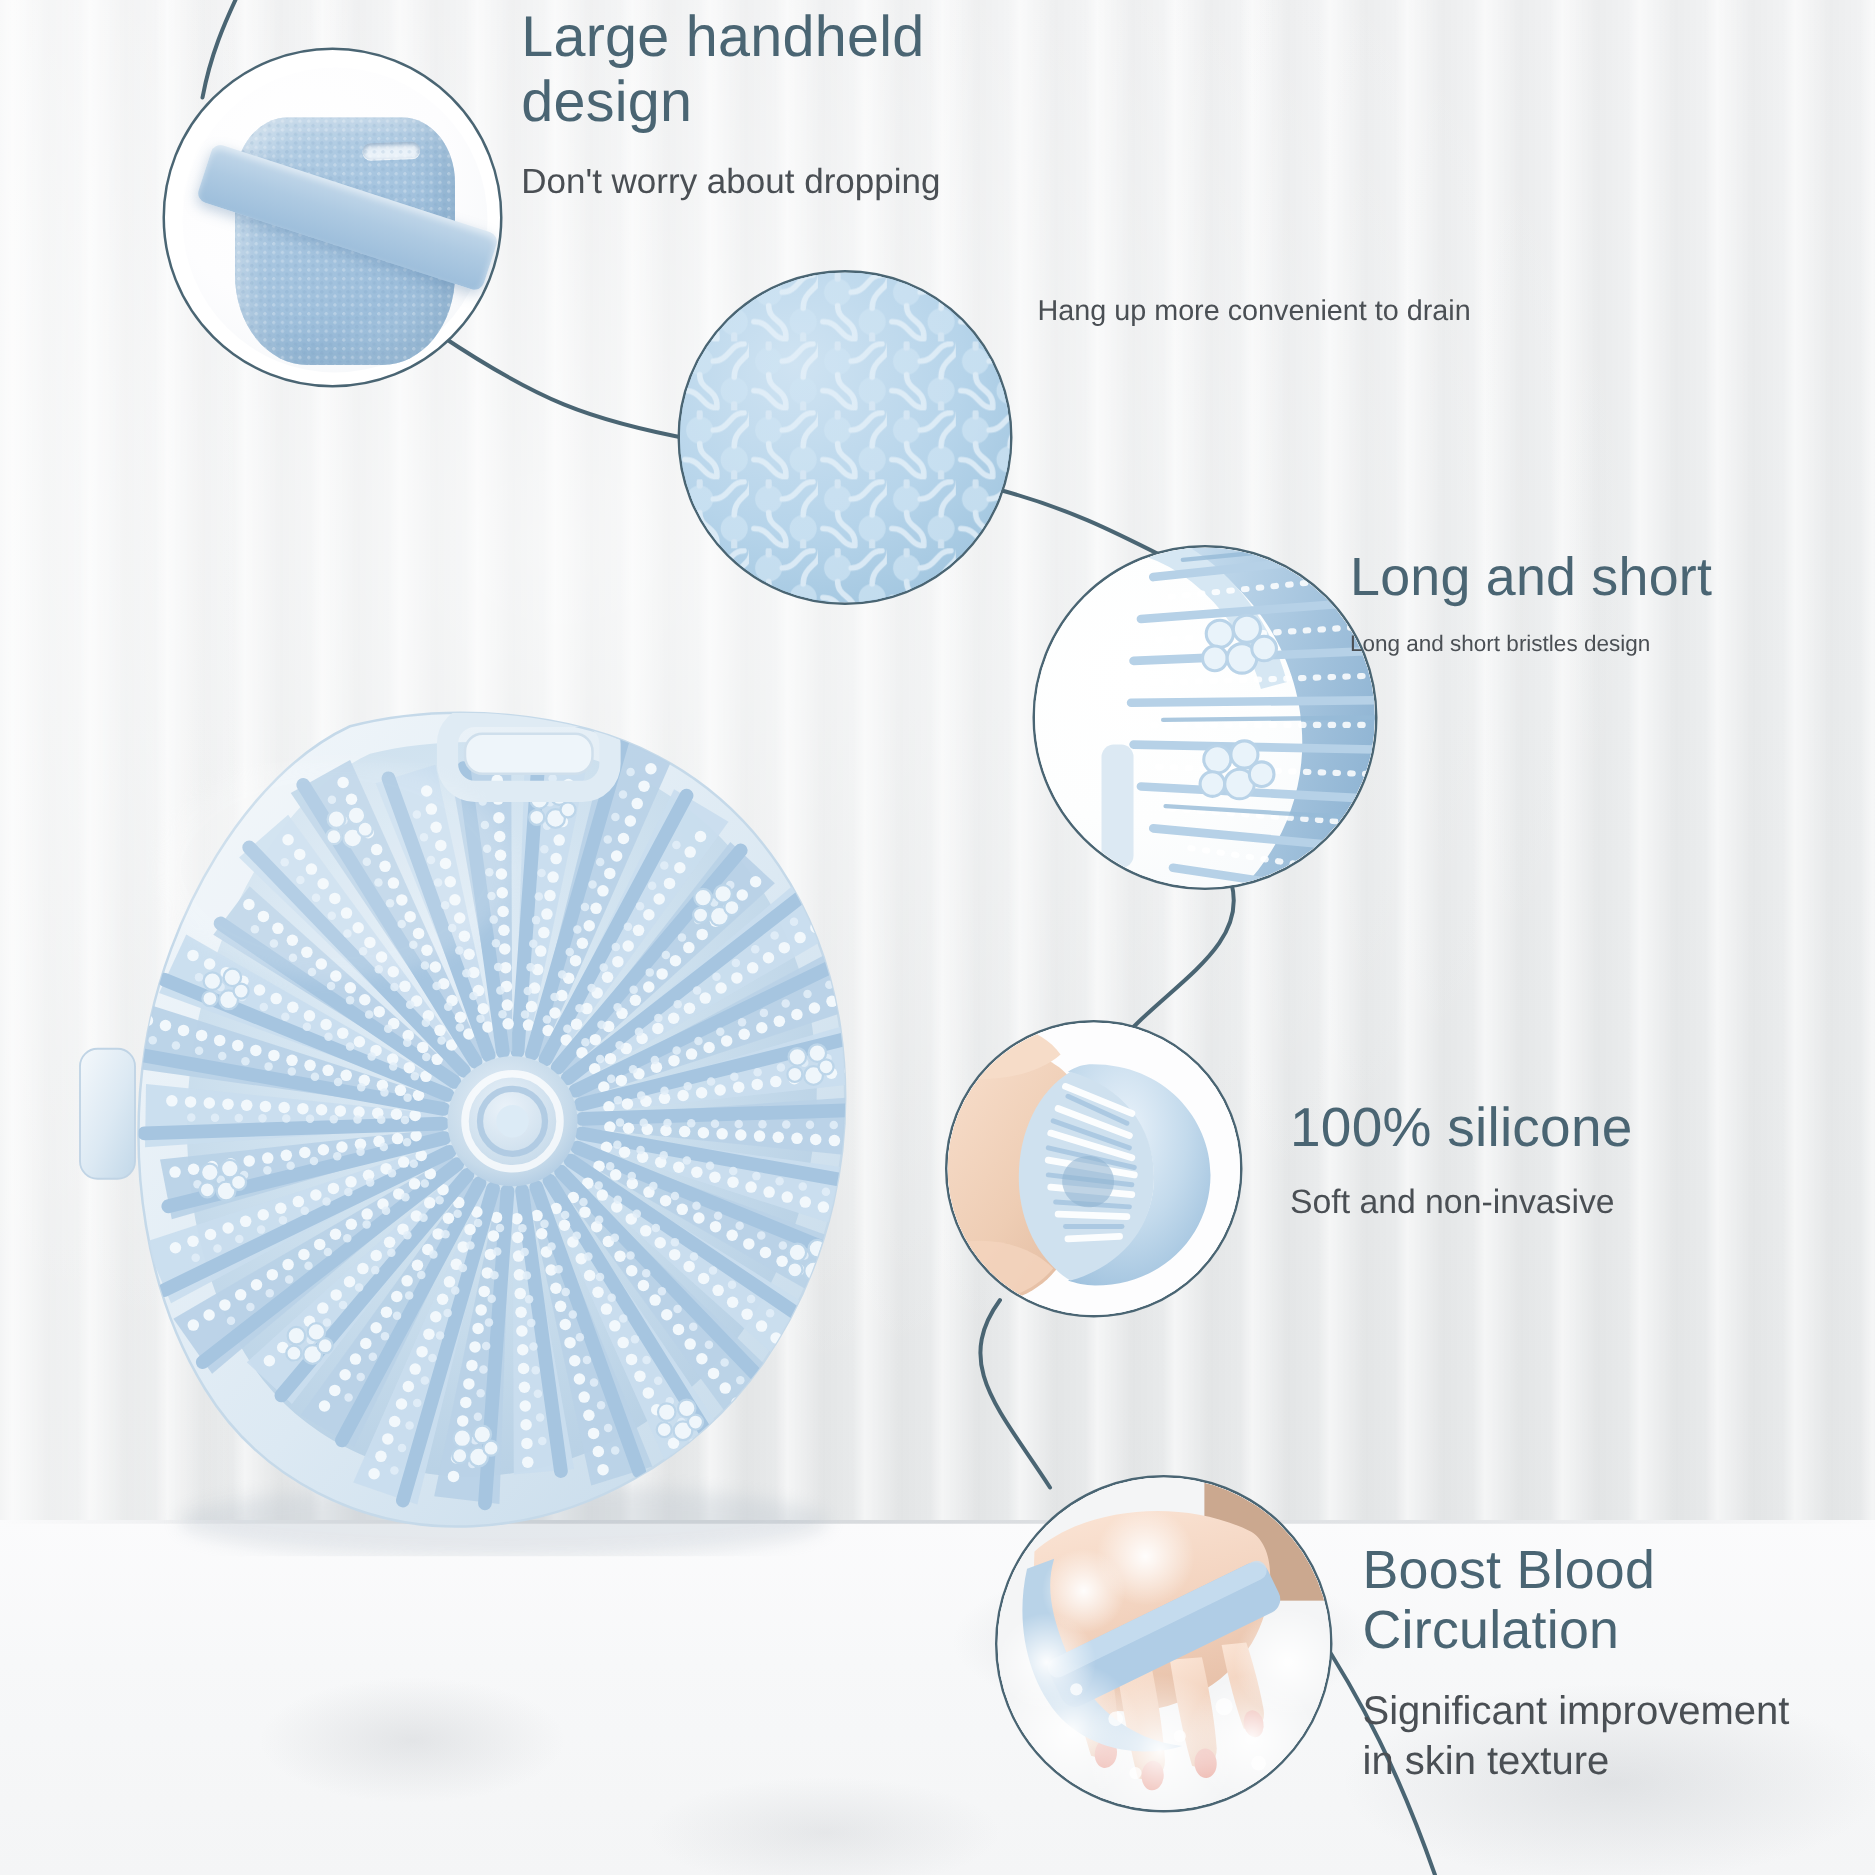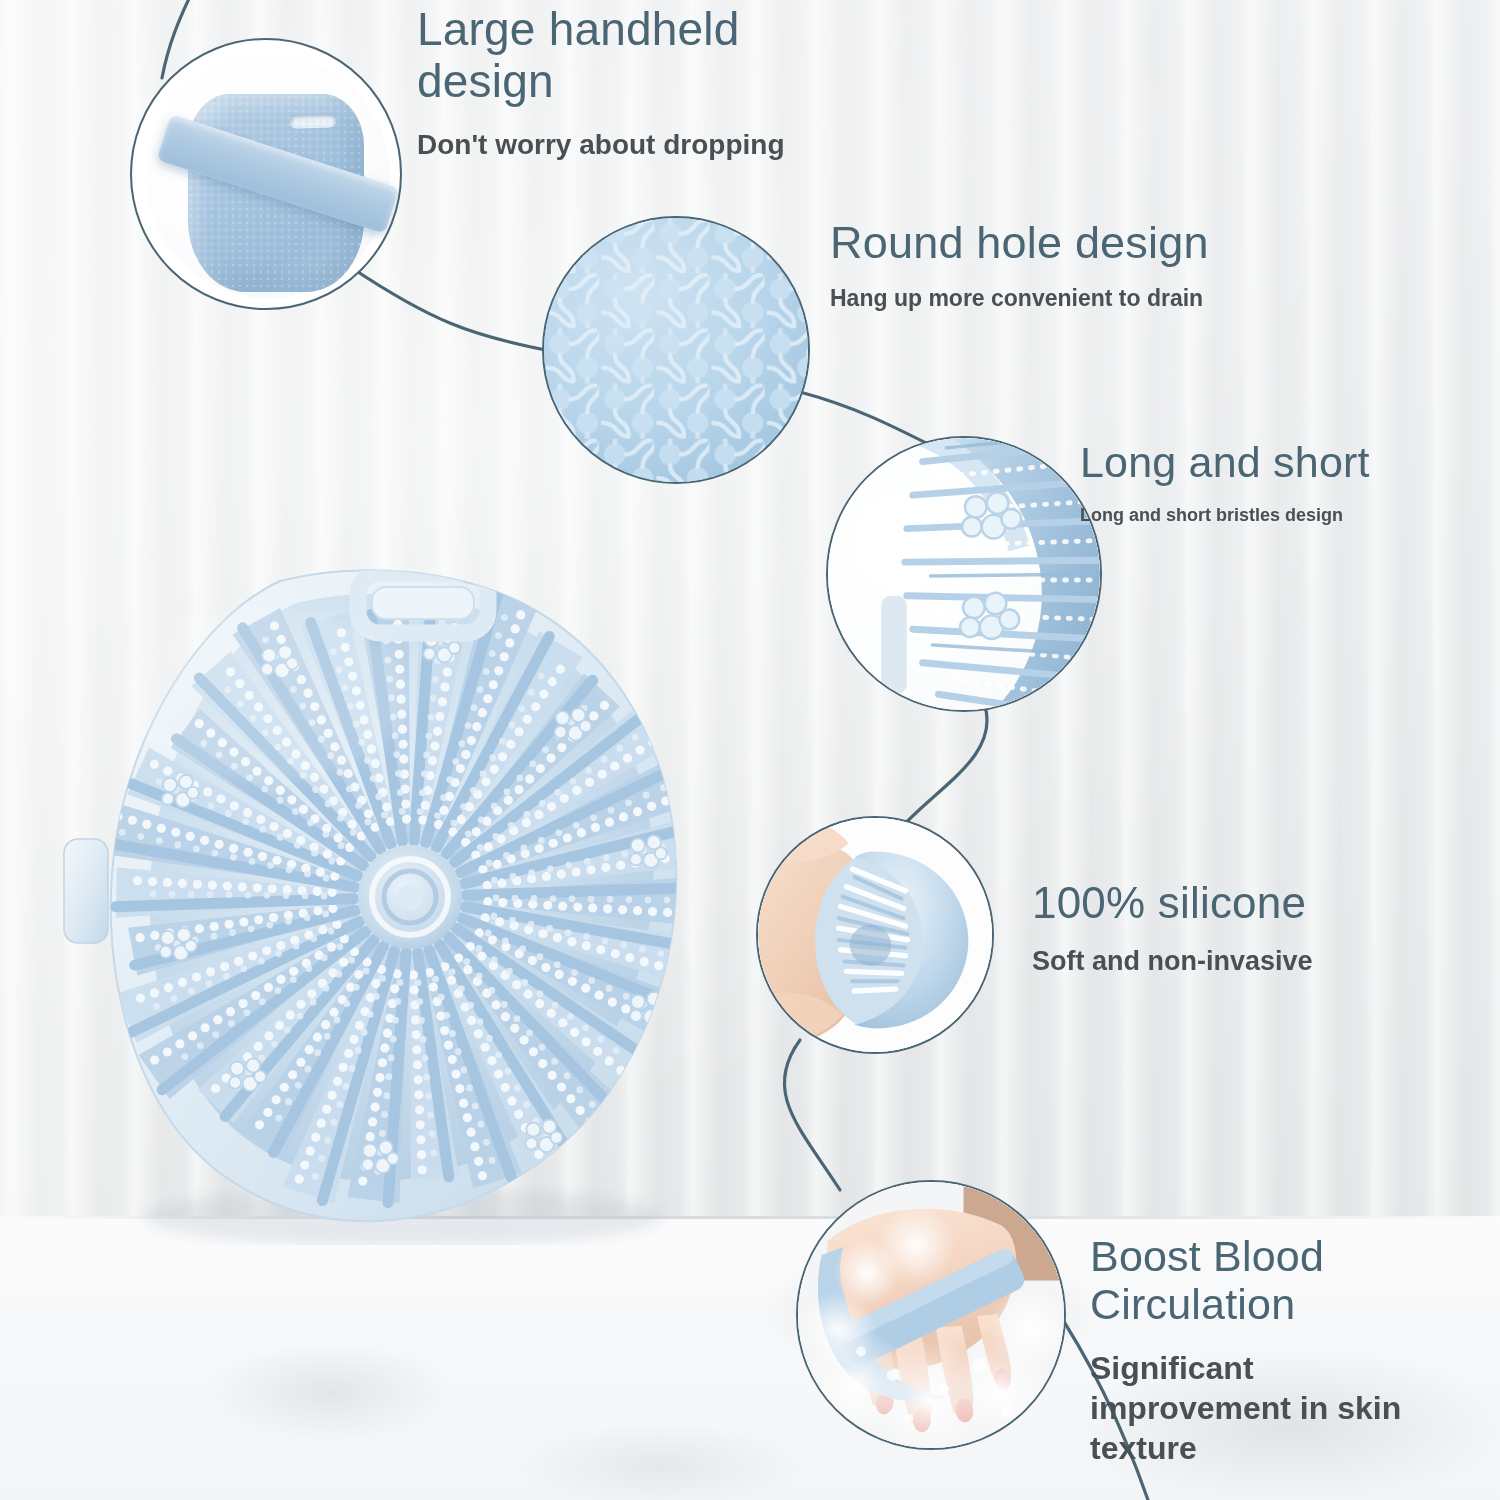--- a/index.html
+++ b/index.html
@@ -115,21 +115,21 @@
   
   .txt { position:absolute; }
   .txt h2 {
     color:#4a6573;
     font-weight:400;
     letter-spacing:.2px;
     line-height:1.12;
   }
   .txt p {
     color:#4a4f54;
-    font-weight:700;
+    font-weight:400;
     line-height:1.25;
     margin-top:14px;
   }
 
   #t-handheld { left:417px; top:4px; width:410px; }
   #t-handheld h2 { font-size:46px; }
   #t-handheld p  { font-size:28px; margin-top:20px; }
 
   #t-holes { left:830px; top:218px; width:470px; }
   #t-holes h2 { font-size:45px; }
@@ -1353,21 +1353,20 @@
       </g>
     </svg>
   </div>
 
   <div class="txt" id="t-handheld">
     <h2><span>Large handheld</span><br><span>design</span></h2>
     <p>Don't worry about dropping</p>
   </div>
 
   <div class="txt" id="t-holes">
-    <h2>Round hole design</h2>
     <p>Hang up more convenient to drain</p>
   </div>
 
   <div class="txt" id="t-bristles">
     <h2><span>Long and short</span><br></h2>
     <p>Long and short bristles design</p>
   </div>
 
   <div class="txt" id="t-silicone">
     <h2>100% silicone</h2>

